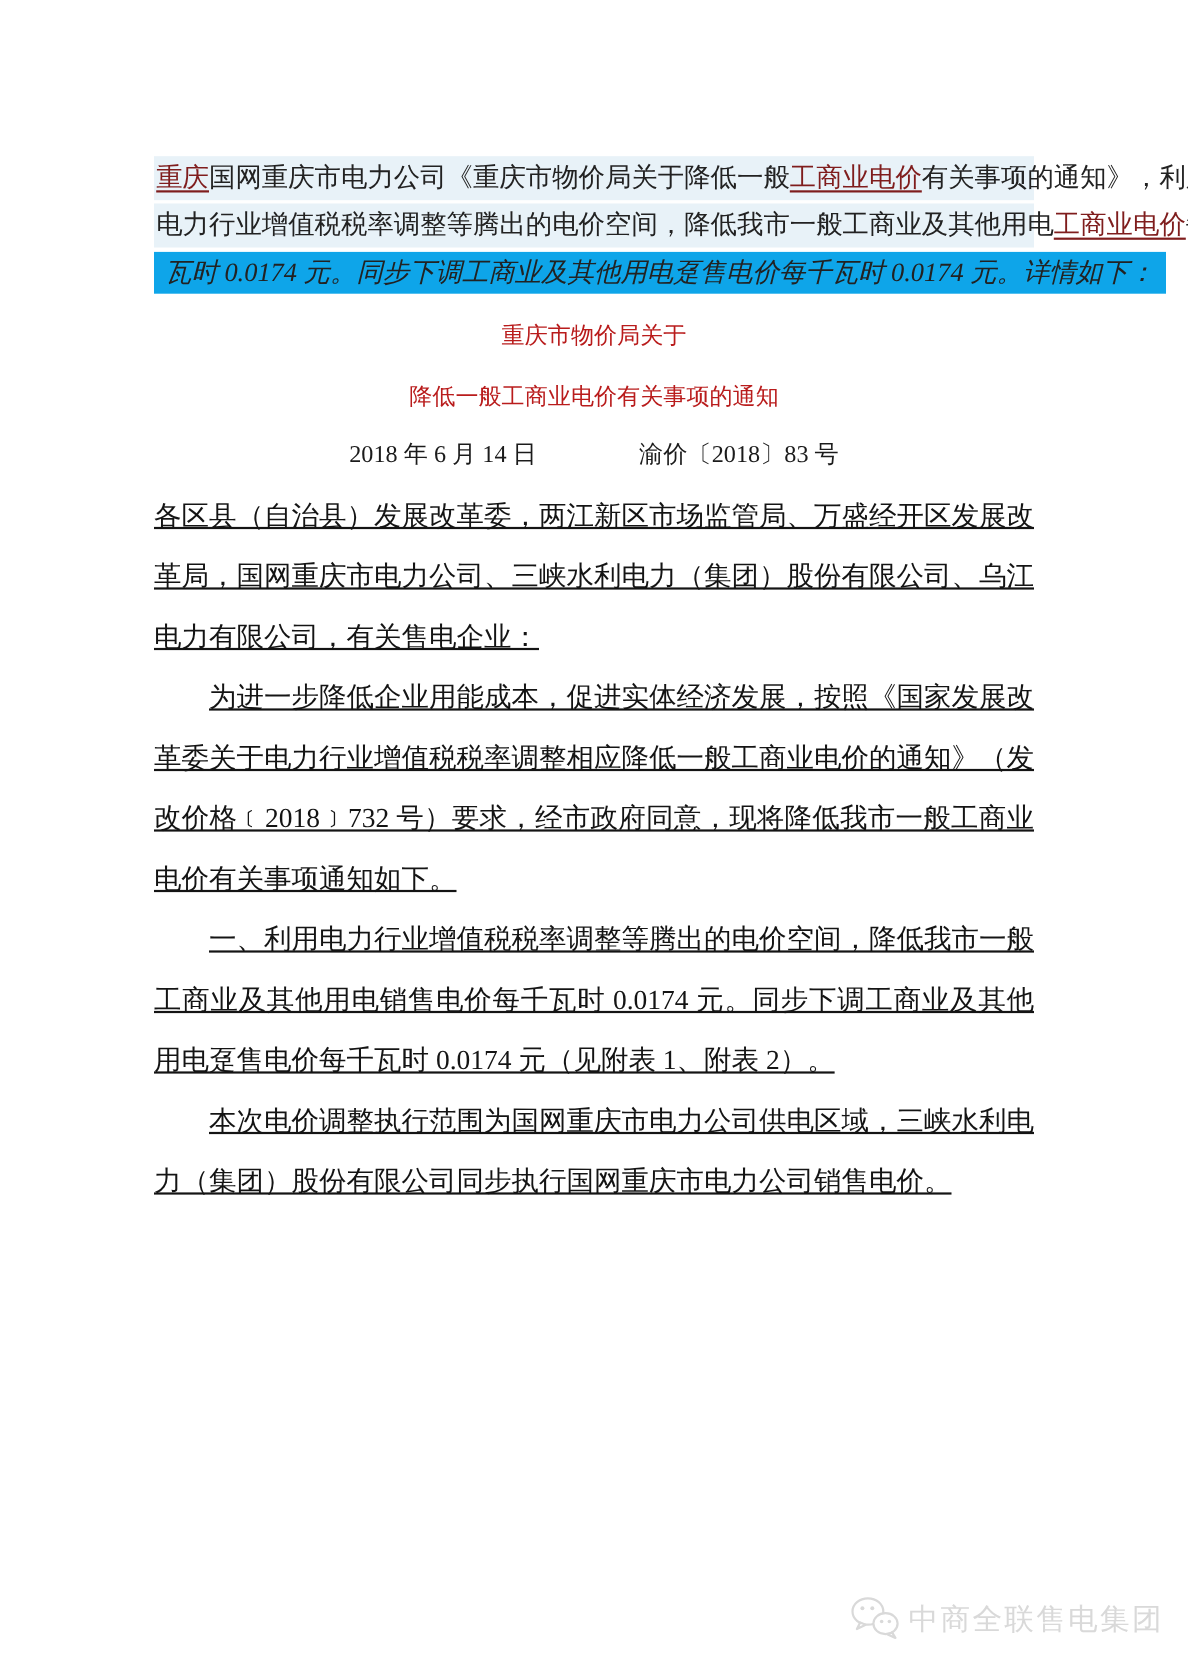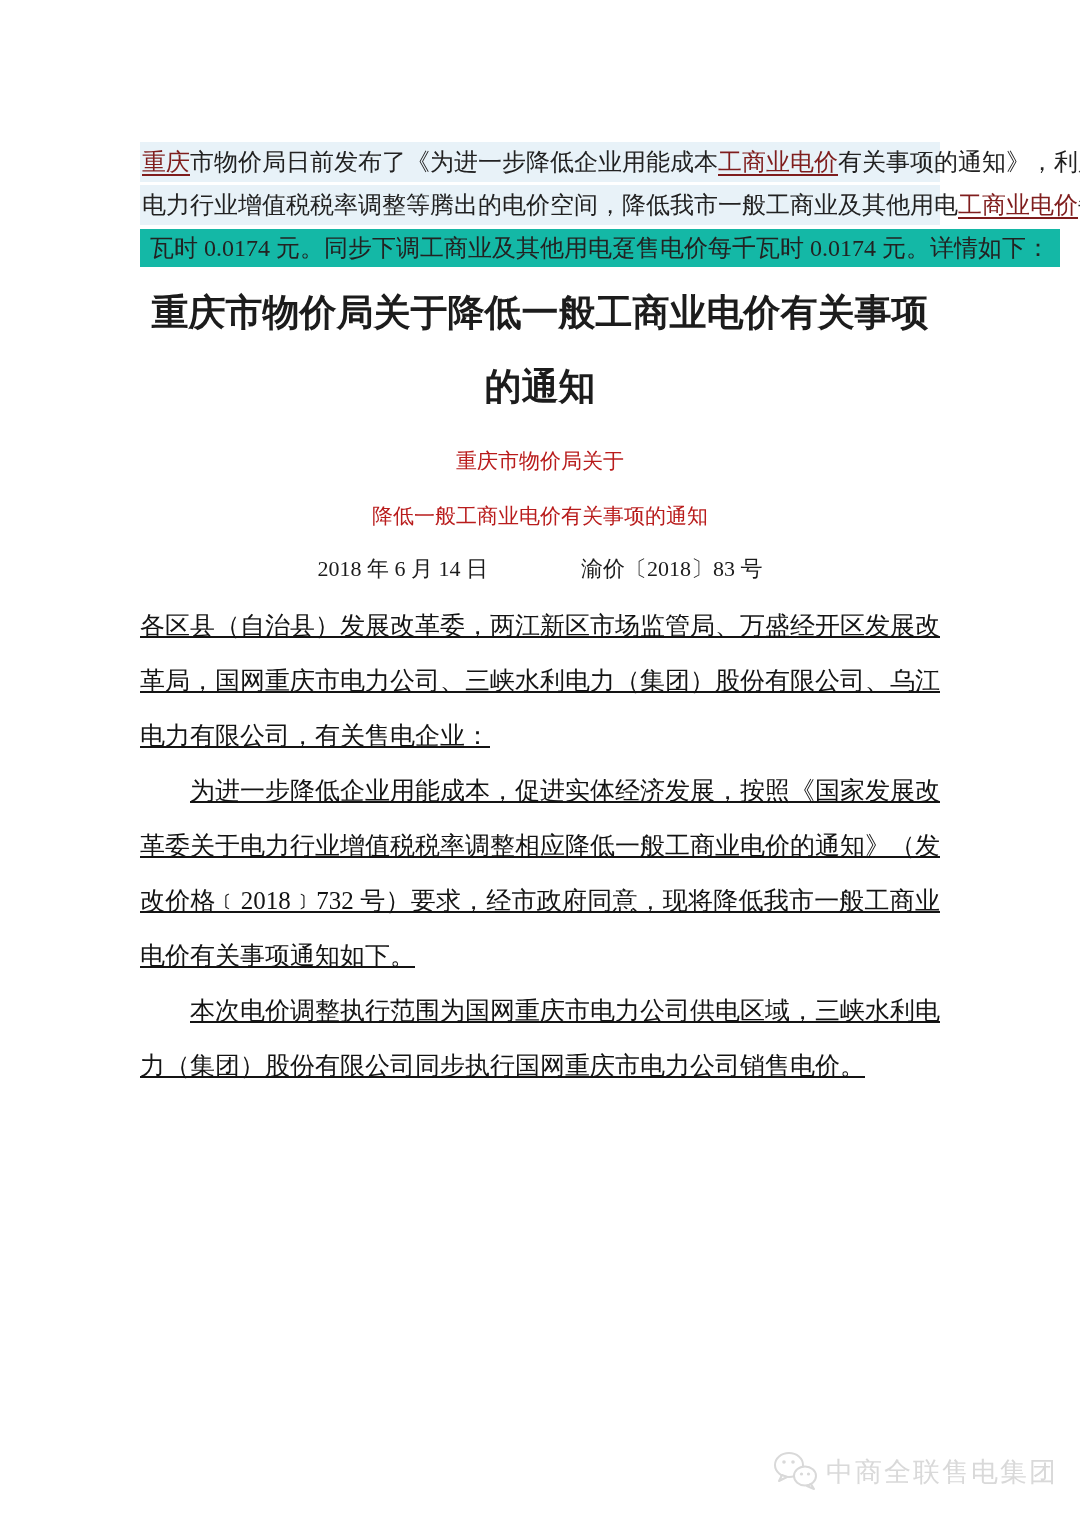--- a/index.html
+++ b/index.html
@@ -30,21 +30,21 @@
     margin-bottom: 3px;
     white-space: nowrap;
   }
   .intro-line.justified {
     background: #e8f2f8;
     text-align: justify;
     text-align-last: justify;
     padding: 0 2px;
   }
   .intro-line.centered { text-align: center; }
-  .intro-line.centered .hl { background: #14b8a6; padding: 6px 10px; }
+  .intro-line.centered .hl { background: #0ea5e9; padding: 6px 10px; font-style: italic; }
   .doc-link {
     color: #7f1d1d;
     text-decoration: underline;
     text-underline-offset: 4px;
     cursor: pointer;
   }
 
   
   .headline {
     margin-top: 8px;
@@ -107,42 +107,39 @@
   }
   .watermark svg { display: block; }
 </style>
 </head>
 <body>
 
 <div class="page">
   <div class="content">
 
     <div class="intro">
-      <div class="intro-line justified"><span class="doc-link">重庆</span><span>市物价局日前发布了《为进一步降低企业用能成本</span><span class="doc-link">工商业电价</span><span>有关事项的通知》，利用</span></div>
+      <div class="intro-line justified"><span class="doc-link">重庆</span><span>国网重庆市电力公司《重庆市物价局关于降低一般</span><span class="doc-link">工商业电价</span><span>有关事项的通知》，利用</span></div>
       <div class="intro-line justified"><span>电力行业增值税税率调整等腾出的电价空间，降低我市一般工商业及其他用电</span><span class="doc-link">工商业电价</span><span>每千</span></div>
       <div class="intro-line centered"><span class="hl">瓦时 0.0174 元。同步下调工商业及其他用电趸售电价每千瓦时 0.0174 元。详情如下：</span></div>
     </div>
 
-    <div class="headline">
-      <div class="h-line">重庆市物价局关于降低一般工商业电价有关事项</div>
-      <div class="h-line">的通知</div>
-    </div>
 
     <div class="subtitle">
       <div class="s-line">重庆市物价局关于</div>
       <div class="s-line">降低一般工商业电价有关事项的通知</div>
     </div>
 
     <div class="meta">
       <span class="date">2018 年 6 月 14 日</span><span class="doc-no">渝价〔2018〕83 号</span>
     </div>
 
     <div class="body-text">
       <p>各区县（自治县）发展改革委，两江新区市场监管局、万盛经开区发展改革局，国网重庆市电力公司、三峡水利电力（集团）股份有限公司、乌江电力有限公司，有关售电企业：</p>
       <p class="indent">为进一步降低企业用能成本，促进实体经济发展，按照《国家发展改革委关于电力行业增值税税率调整相应降低一般工商业电价的通知》（发改价格﹝2018﹞732 号）要求，经市政府同意，现将降低我市一般工商业电价有关事项通知如下。</p>
+      <p class="indent">一、利用电力行业增值税税率调整等腾出的电价空间，降低我市一般工商业及其他用电销售电价每千瓦时 0.0174 元。同步下调工商业及其他用电趸售电价每千瓦时 0.0174 元（见附表 1、附表 2）。</p>
       <p class="indent">本次电价调整执行范围为国网重庆市电力公司供电区域，三峡水利电力（集团）股份有限公司同步执行国网重庆市电力公司销售电价。</p>
     </div>
 
   </div>
 
   <div class="watermark">
     <span>
       <svg width="46" height="40" viewBox="0 0 46 40">
         <ellipse cx="17" cy="15" rx="14" ry="12" fill="#ffffff" stroke="#d9d9d9" stroke-width="2"></ellipse>
         <path d="M10 25 L7 31 L15 27 Z" fill="#ffffff" stroke="#d9d9d9" stroke-width="2" stroke-linejoin="round"></path>

